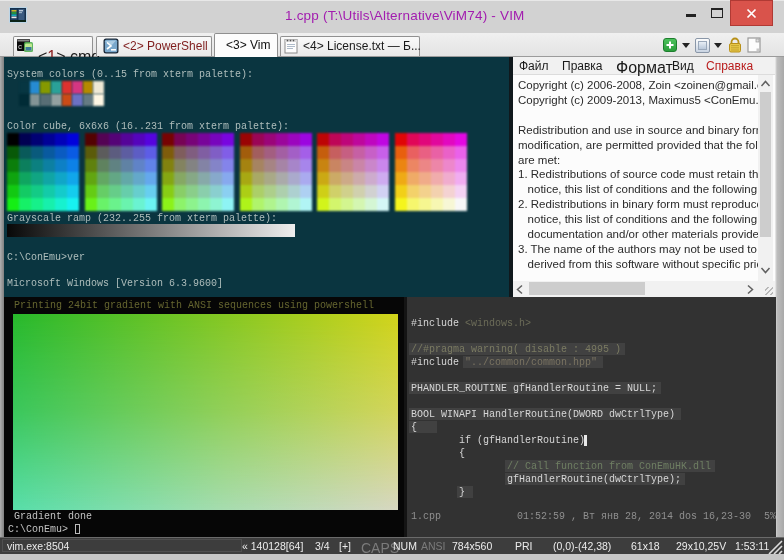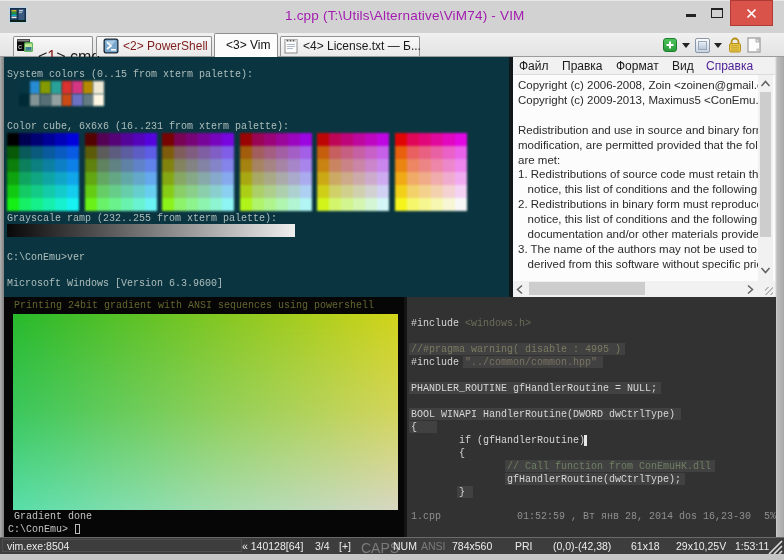--- a/index.html
+++ b/index.html
@@ -346,23 +346,23 @@
     </svg></div>
 <div class="abs mono" style="left:7px;top:211.5px;color:#aebdbb">Grayscale ramp (232..255 from xterm palette):</div>
 <div class="abs" style="left:7px;top:224px;width:288px;height:13px;background:linear-gradient(to right,#080808,#eeeeee)"></div>
 <div class="abs mono" style="left:7px;top:250.5px;color:#aebdbb">C:\ConEmu&gt;ver</div>
 <div class="abs mono" style="left:7px;top:276.5px;color:#aebdbb">Microsoft Windows [Version 6.3.9600]</div>
 
 <div class="abs" style="left:513px;top:57px;width:262px;height:240px;background:#fcfcfc"></div>
 <div class="abs" style="left:513px;top:57px;width:262px;height:18px;background:#f1f1f1;border-bottom:1px solid #dcdcdc"></div>
 <div class="abs" style="left:519px;top:59px;font-size:12px;color:#1a1a1a">Файл</div>
 <div class="abs" style="left:562px;top:59px;font-size:12px;color:#1a1a1a">Правка</div>
-<div class="abs" style="left:616px;top:59px;font-size:12px;color:#1a1a1a">Формат</div>
+<div class="abs" style="left:616px;top:59px;font-size:16px;color:#1a1a1a">Формат</div>
 <div class="abs" style="left:672px;top:59px;font-size:12px;color:#1a1a1a">Вид</div>
-<div class="abs" style="left:706px;top:59px;font-size:12px;color:#4c1d95">Справка</div>
+<div class="abs" style="left:706px;top:59px;font-size:12px;color:#b91c1c">Справка</div>
 <div class="abs" style="left:513px;top:75px;width:245px;height:206px;overflow:hidden">
 <div style="position:absolute;left:5px;top:3px;width:400px;font-size:11.5px;line-height:14.9px;color:#2a2a2a;white-space:pre">Copyright (c) 2006-2008, Zoin &lt;zoinen@gmail.com&gt;
 Copyright (c) 2009-2013, Maximus5 &lt;ConEmu.Maximus5@gmail.com&gt;
 
 Redistribution and use in source and binary forms, with or without
 modification, are permitted provided that the following conditions
 are met:
 1. Redistributions of source code must retain the above copyright
    notice, this list of conditions and the following disclaimer.
 2. Redistributions in binary form must reproduce the above copyright

